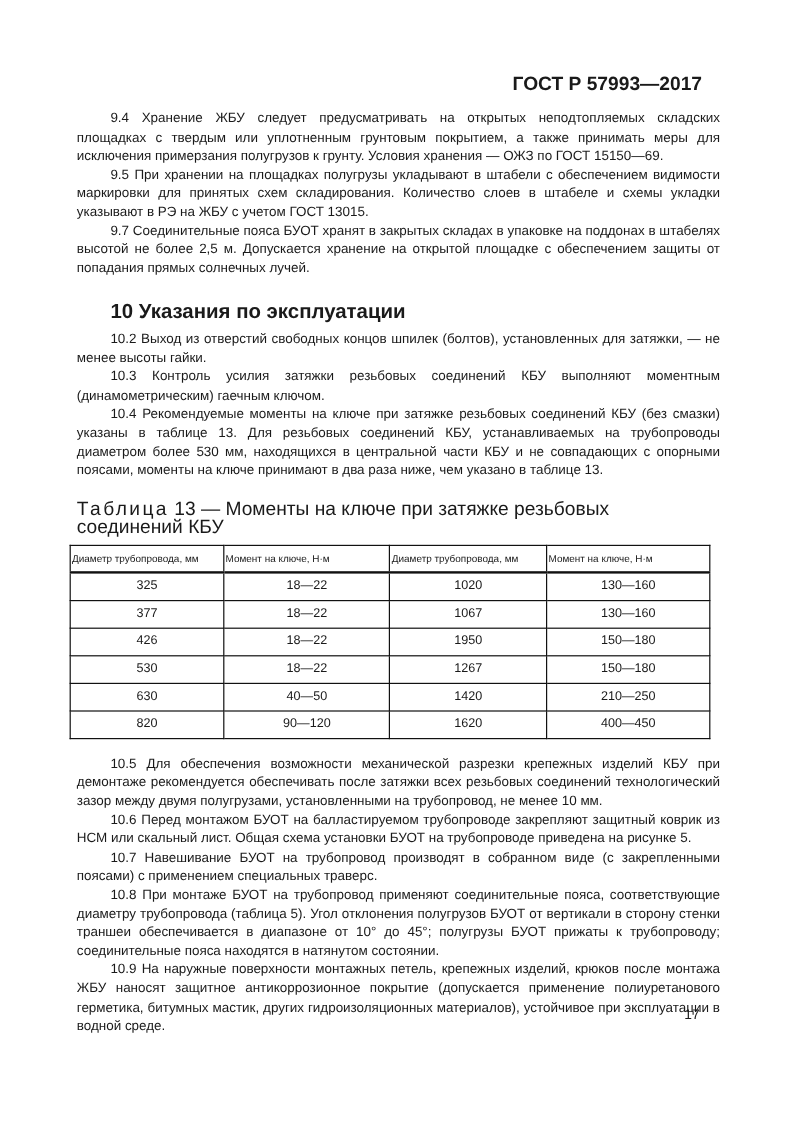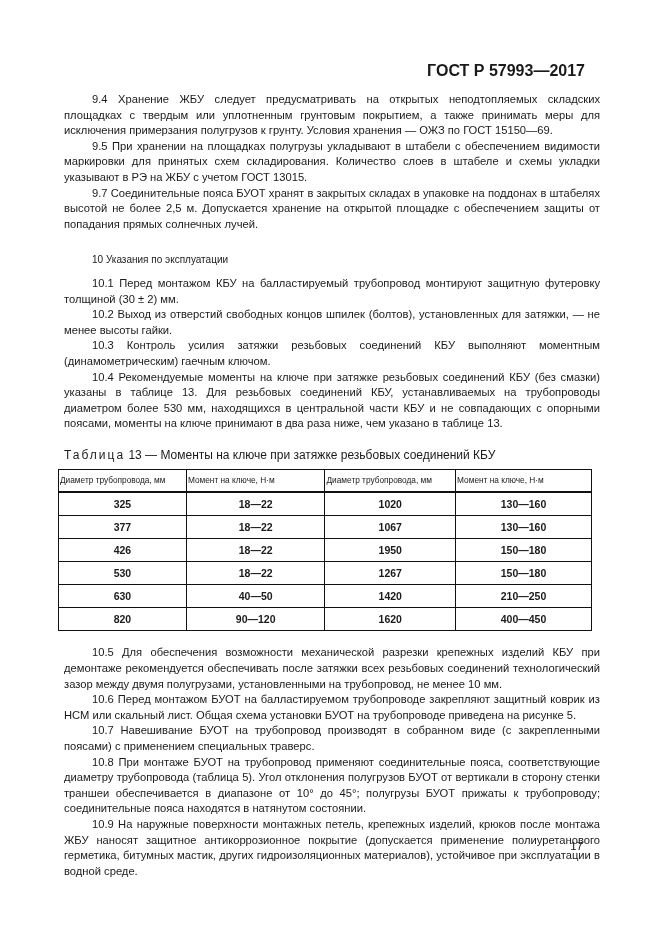--- a/index.html
+++ b/index.html
@@ -1,42 +1,41 @@
 <!DOCTYPE html>
 <html><head>
 <meta charset="utf-8">
 <style>
   html, body { margin: 0; padding: 0; background: #ffffff; }
   body { width: 661px; height: 935px; position: relative; overflow: hidden;
          font-family: "Liberation Sans", sans-serif; color: #1a1a1a; }
   .page-header { position: absolute; top: 62px; right: 76px; font-weight: bold; font-size: 16px; }
   .content { position: absolute; left: 64px; top: 92px; width: 536px; font-size: 11.2px; line-height: 15.6px; }
   .para { text-align: justify; text-indent: 28px; margin: 0; }
-  .section-title { font-weight: normal; font-size: 10px; margin: 20px 0 8px 28px; }
-  .table-caption { font-size: 12px; margin: 16px 0 6px 0; }
+  .section-title { font-weight: bold; font-size: 17px; margin: 20px 0 8px 28px; }
+  .table-caption { font-size: 16px; margin: 16px 0 6px 0; }
   .table-caption .word { letter-spacing: 2px; }
   table.data { border-collapse: collapse; width: 534px; margin-left: -6px; font-size: 10.5px; }
   table.data th { font-weight: normal; font-size: 8.3px; height: 19px; border: 1px solid #111; border-bottom: 2px solid #111; text-align: left; }
-  table.data td { height: 20px; border: 1px solid #111; text-align: center; font-weight: bold; }
+  table.data td { height: 20px; border: 1px solid #111; text-align: center; }
   .after-table { margin-top: 14px; }
   .page-number { position: absolute; top: 840px; right: 78px; font-size: 11.5px; }
 </style>
 </head>
 <body>
 
 <div class="page-header">ГОСТ Р 57993—2017</div>
 
 <div class="content">
   <p class="para">9.4 Хранение ЖБУ следует предусматривать на открытых неподтопляемых складских площадках с твердым или уплотненным грунтовым покрытием, а также принимать меры для исключения примерзания полугрузов к грунту. Условия хранения — ОЖЗ по ГОСТ 15150—69.</p>
   <p class="para">9.5 При хранении на площадках полугрузы укладывают в штабели с обеспечением видимости маркировки для принятых схем складирования. Количество слоев в штабеле и схемы укладки указывают в РЭ на ЖБУ с учетом ГОСТ 13015.</p>
   <p class="para">9.7 Соединительные пояса БУОТ хранят в закрытых складах в упаковке на поддонах в штабелях высотой не более 2,5 м. Допускается хранение на открытой площадке с обеспечением защиты от попадания прямых солнечных лучей.</p>
 
   <div class="section-title">10 Указания по эксплуатации</div>
 
-  <p class="para">10.1 Перед монтажом КБУ на балластируемый трубопровод монтируют защитную футеровку толщиной (30 ± 2) мм.</p>
   <p class="para">10.2 Выход из отверстий свободных концов шпилек (болтов), установленных для затяжки, — не менее высоты гайки.</p>
   <p class="para">10.3 Контроль усилия затяжки резьбовых соединений КБУ выполняют моментным (динамометрическим) гаечным ключом.</p>
   <p class="para">10.4 Рекомендуемые моменты на ключе при затяжке резьбовых соединений КБУ (без смазки) указаны в таблице 13. Для резьбовых соединений КБУ, устанавливаемых на трубопроводы диаметром более 530 мм, находящихся в центральной части КБУ и не совпадающих с опорными поясами, моменты на ключе принимают в два раза ниже, чем указано в таблице 13.</p>
 
   <div class="table-caption">
     <span class="word">Таблица</span><span> 13 — Моменты на ключе при затяжке резьбовых соединений КБУ</span>
   </div>
 
   <table class="data">
     <colgroup>

